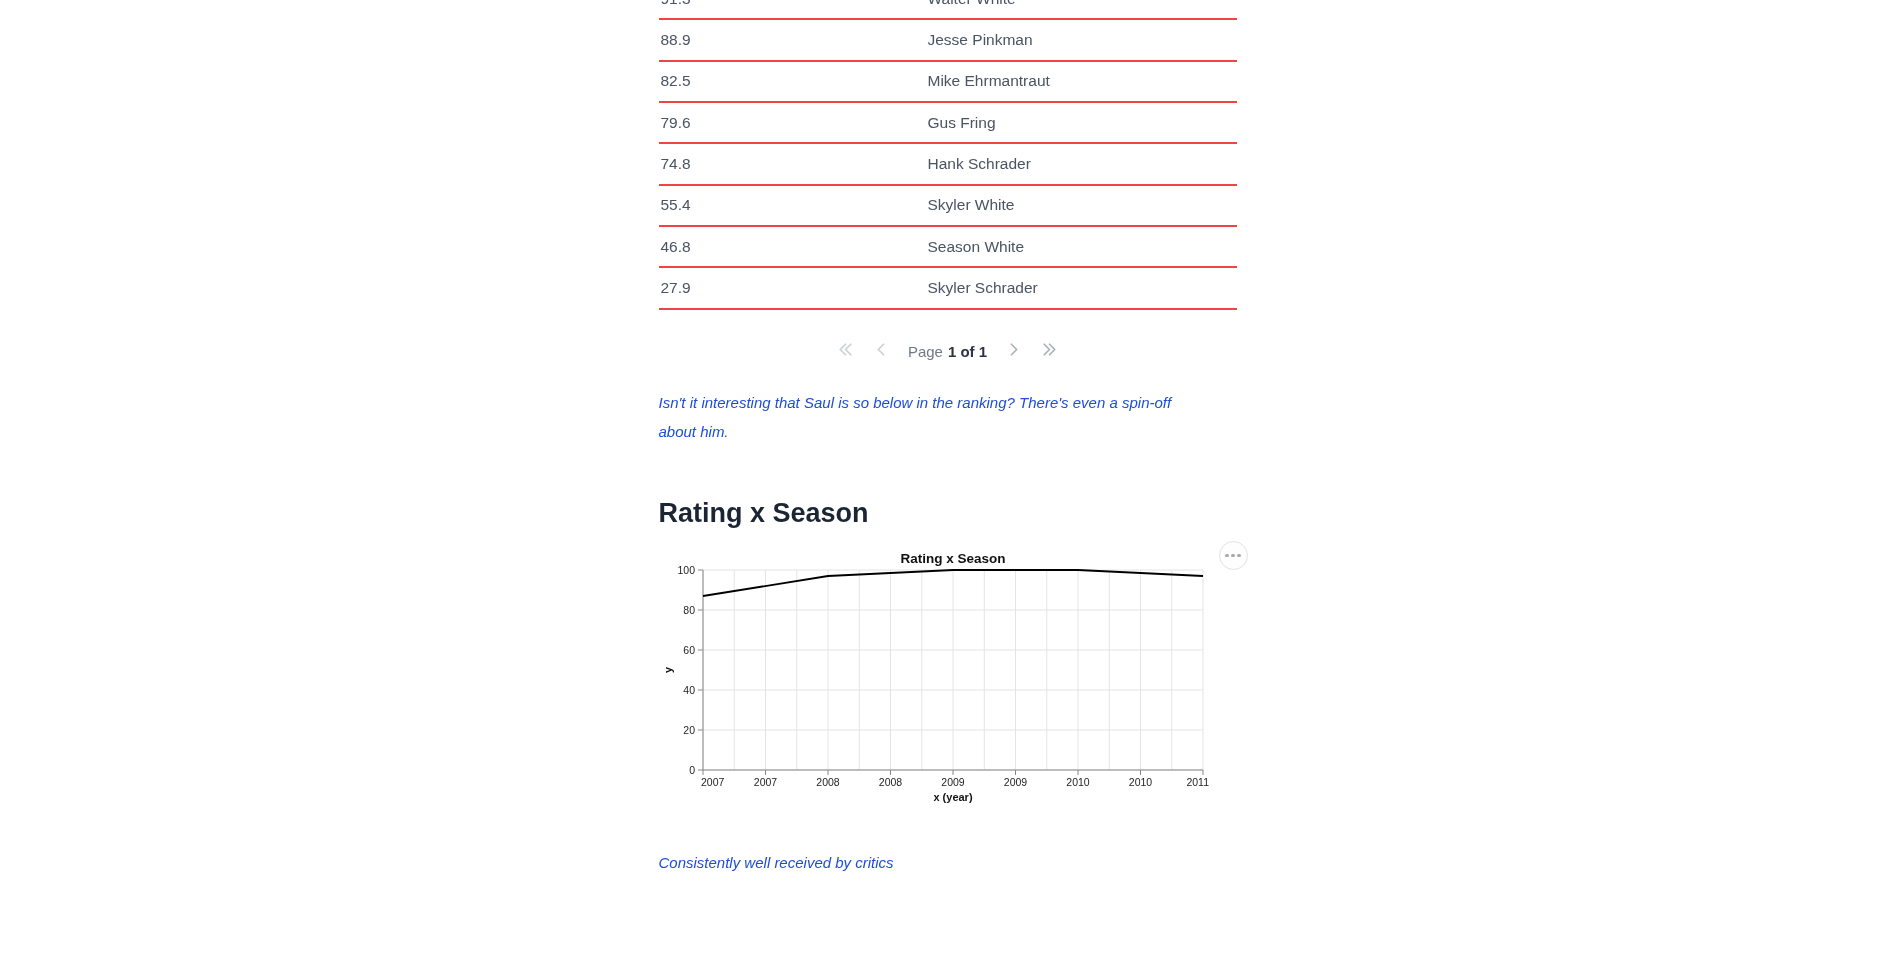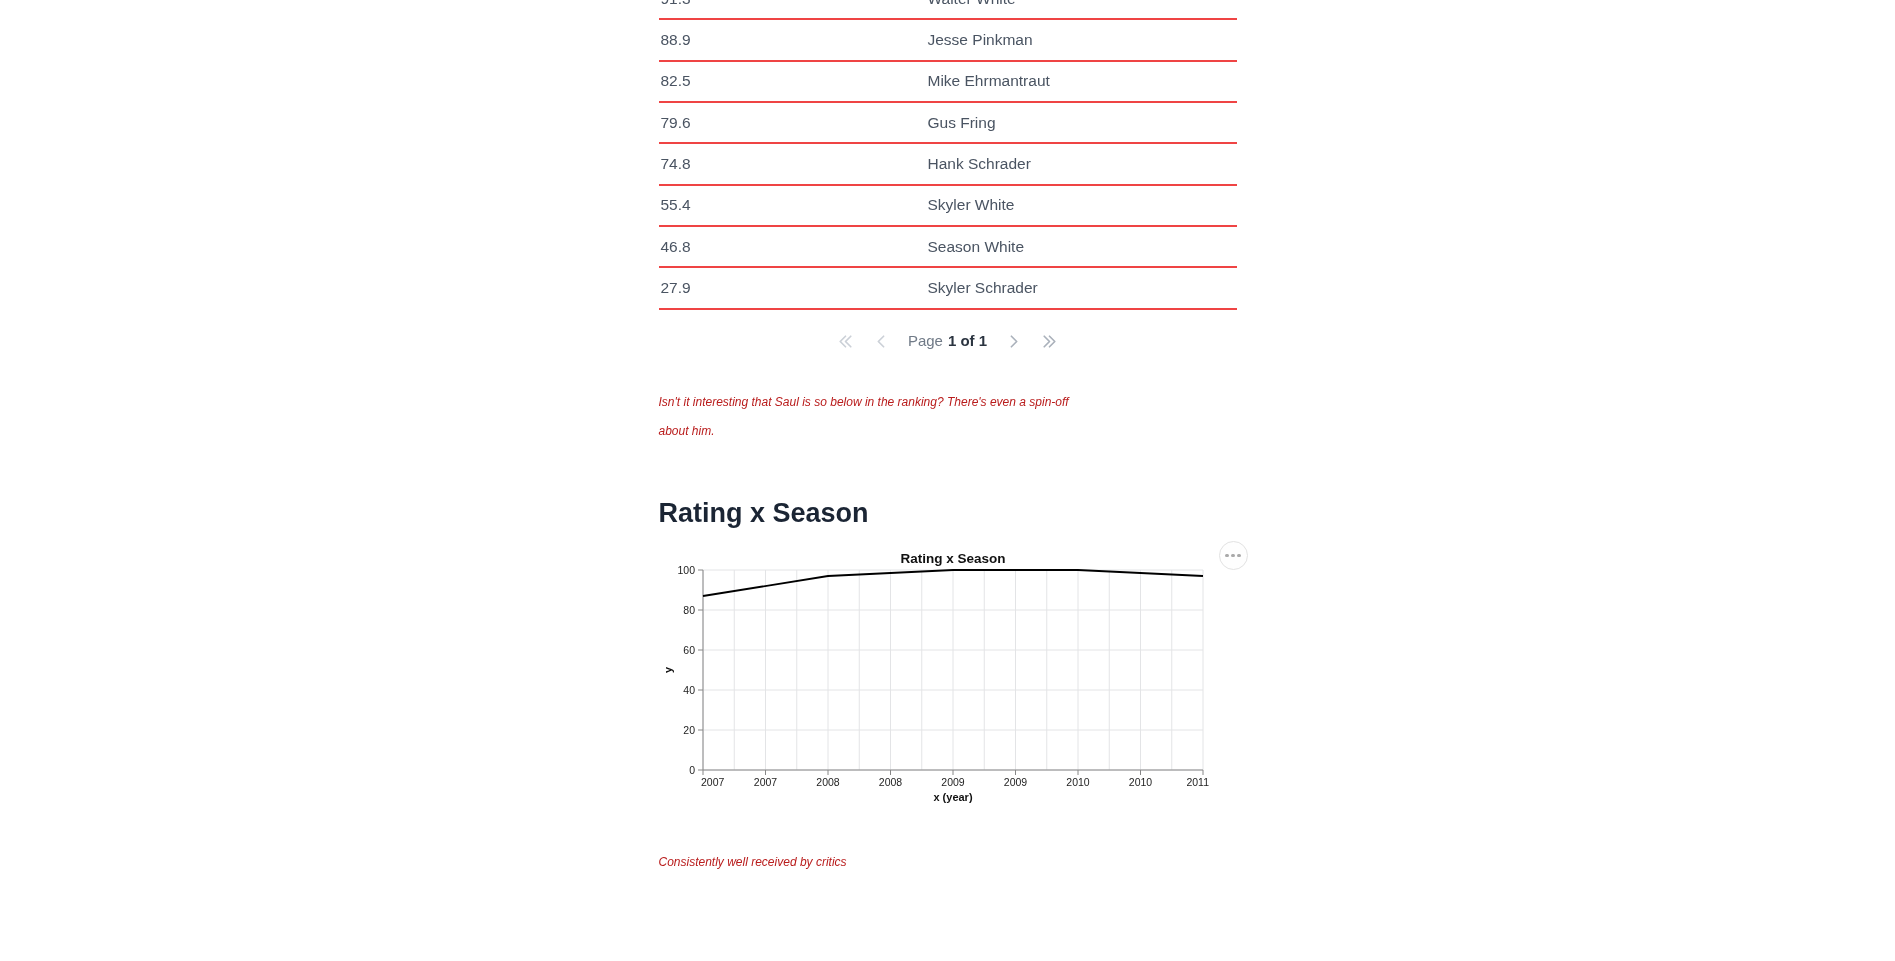--- a/index.html
+++ b/index.html
@@ -12,29 +12,29 @@
 
   
   .trow {
     display: flex; align-items: center; height: 41.35px;
     border-bottom: 2px solid #ef4444; font-size: 15.5px; color: #4a5462;
   }
   .cell-rating { width: 269px; padding-left: 2px; }
   .cell-name   { flex: 1; }
 
   
-  .pagination { margin-top: 22px; height: 28px; display: flex; align-items: flex-start; justify-content: center; gap: 16px; }
+  .pagination { margin-top: 22px; height: 28px; display: flex; align-items: flex-end; justify-content: center; gap: 16px; }
   .pg-btn { background: none; border: none; padding: 0; width: 20px; height: 20px;
             display: flex; align-items: center; justify-content: center; cursor: pointer; }
   .pg-btn svg { display: block; }
   .pg-text { font-size: 15px; color: #707a87; display: flex; gap: 5px; align-items: baseline; }
   .pg-value { color: #2b3440; font-weight: bold; }
 
   
-  .note { margin-top: 28px; font-style: italic; font-size: 12px; line-height: 29px; color: #b91c1c; }
+  .note { margin-top: 28px; font-style: italic; font-size: 15px; line-height: 29px; color: #1d4ed8; }
   .note-line { white-space: nowrap; }
   .note.critics { margin-top: 40px; }
 
   h2.section-title { margin: 52px 0 0 0; font-size: 27px; line-height: 30px; font-weight: bold; color: #1b2534; }
 
   
   figure.chart { position: relative; margin: 18px 0 0 0; padding: 0; }
   .chart-menu {
     position: absolute; top: -5px; right: -11px; width: 29px; height: 29px;
     border-radius: 50%; border: 1px solid #e2e2e2; background: #fefefe;

